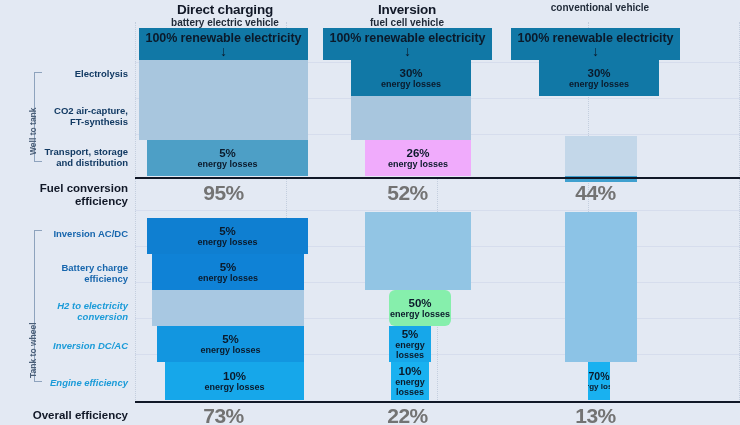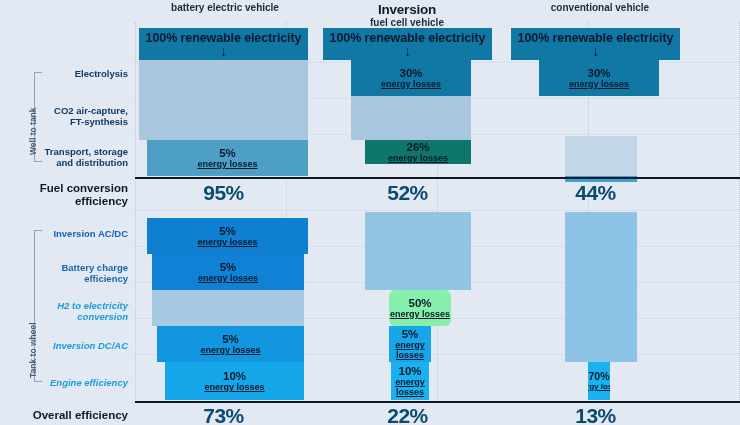--- a/index.html
+++ b/index.html
@@ -68,21 +68,20 @@
   }
   .bar .pct {
     font-size: 11.5px;
     font-weight: bold;
     line-height: 12px;
   }
   .bar .cap {
     font-size: 9px;
     font-weight: bold;
     line-height: 10px;
-    text-decoration: underline;
   }
   .bar.top-bar .pct {
     font-size: 12.5px;
     letter-spacing: -0.1px;
   }
   .bar .arrow {
     font-size: 14px;
     font-weight: bold;
     line-height: 12px;
     margin-top: 1px;
@@ -102,21 +101,21 @@
     font-size: 11.5px;
     font-weight: bold;
     color: #111827;
     line-height: 13px;
   }
   .sum-val {
     position: absolute;
     text-align: center;
     font-size: 21px;
     font-weight: bold;
-    color: #0c4a6e;
+    color: #737373;
     letter-spacing: -0.5px;
   }
 
   
   .stage-label {
     position: absolute;
     text-align: right;
     font-size: 9.5px;
     font-weight: bold;
     line-height: 11px;
@@ -159,20 +158,21 @@
     <div class="hgrid" style="top:76px"></div>
     <div class="hgrid" style="top:112px"></div>
     <div class="hgrid" style="top:188px"></div>
     <div class="hgrid" style="top:224px"></div>
     <div class="hgrid" style="top:260px"></div>
     <div class="hgrid" style="top:296px"></div>
     <div class="hgrid" style="top:332px"></div>
   </div>
 
   <div class="col-head" style="left:142px; width:166px;">
+    <div class="ttl">Direct charging</div>
     <div class="sub">battery electric vehicle</div>
   </div>
   <div class="col-head" style="left:326px; width:162px;">
     <div class="ttl">Inversion</div>
     <div class="sub">fuel cell vehicle</div>
   </div>
   <div class="col-head" style="left:512px; width:176px;">
     <div class="sub">conventional vehicle</div>
   </div>
 
@@ -192,21 +192,21 @@
 
   <div class="bar top-bar" style="left:323px; top:28px; width:169px; height:32px; background:#1178a6;">
     <div class="pct">100% renewable electricity</div>
     <div class="arrow">↓</div>
   </div>
   <div class="bar" style="left:351px; top:60px; width:120px; height:36px; background:#1178a6;">
     <div class="pct">30%</div>
     <div class="cap">energy losses</div>
   </div>
   <div class="bar" style="left:351px; top:96px; width:120px; height:44px; background:#a8c6de;"></div>
-  <div class="bar" style="left:365px; top:140px; width:106px; height:24px; background:#0f766e;">
+  <div class="bar" style="left:365px; top:140px; width:106px; height:36px; background:#f0abfc;">
     <div class="pct">26%</div>
     <div class="cap">energy losses</div>
   </div>
 
   <div class="bar top-bar" style="left:511px; top:28px; width:169px; height:32px; background:#1178a6;">
     <div class="pct">100% renewable electricity</div>
     <div class="arrow">↓</div>
   </div>
   <div class="bar" style="left:539px; top:60px; width:120px; height:36px; background:#1178a6;">
     <div class="pct">30%</div>

